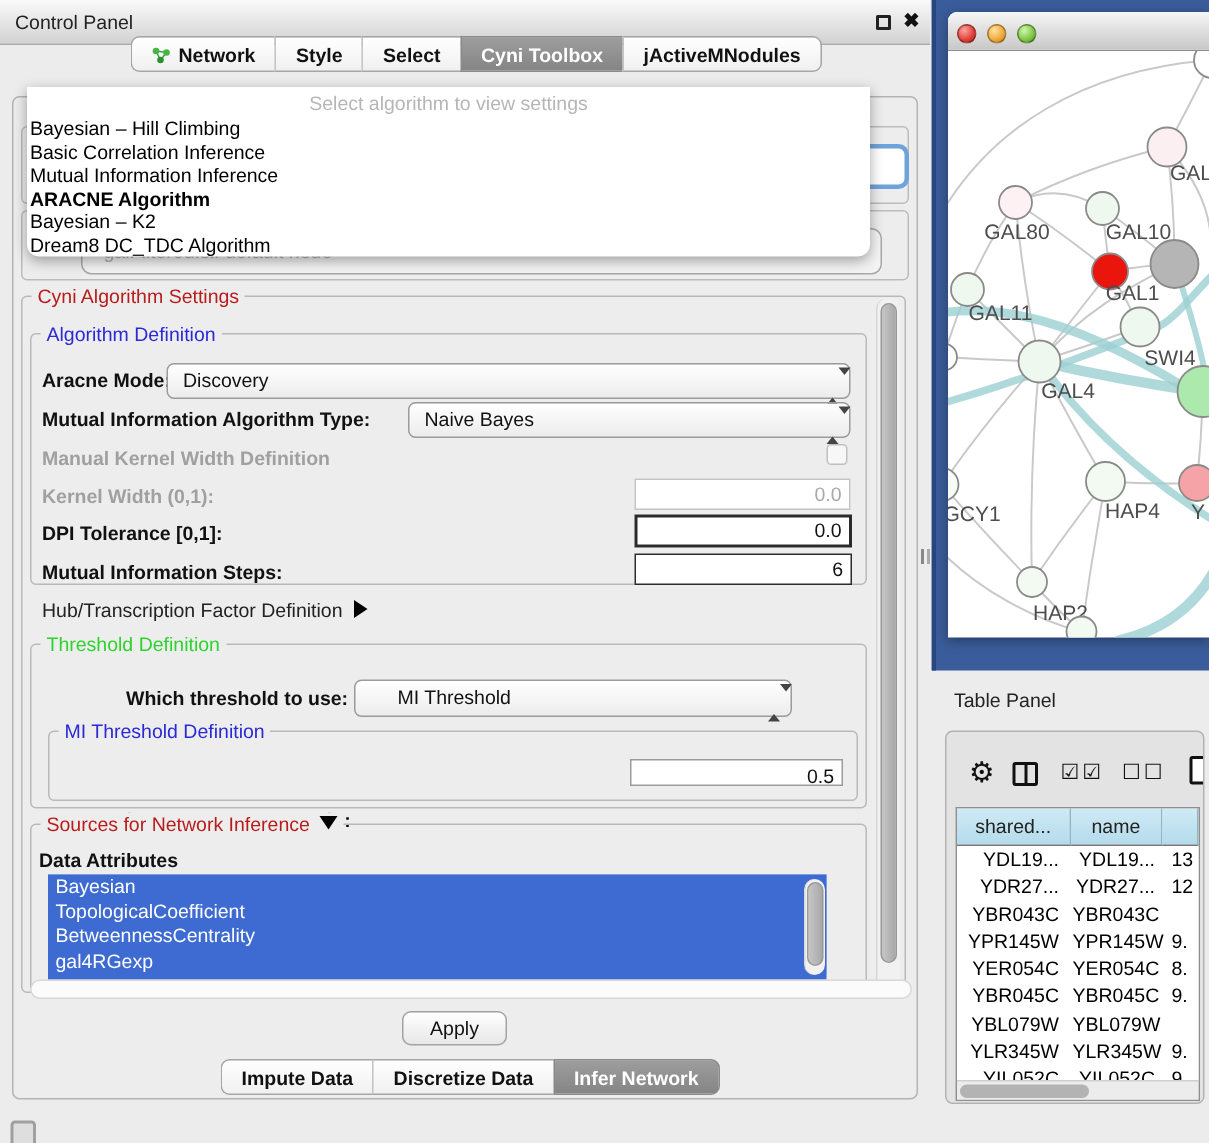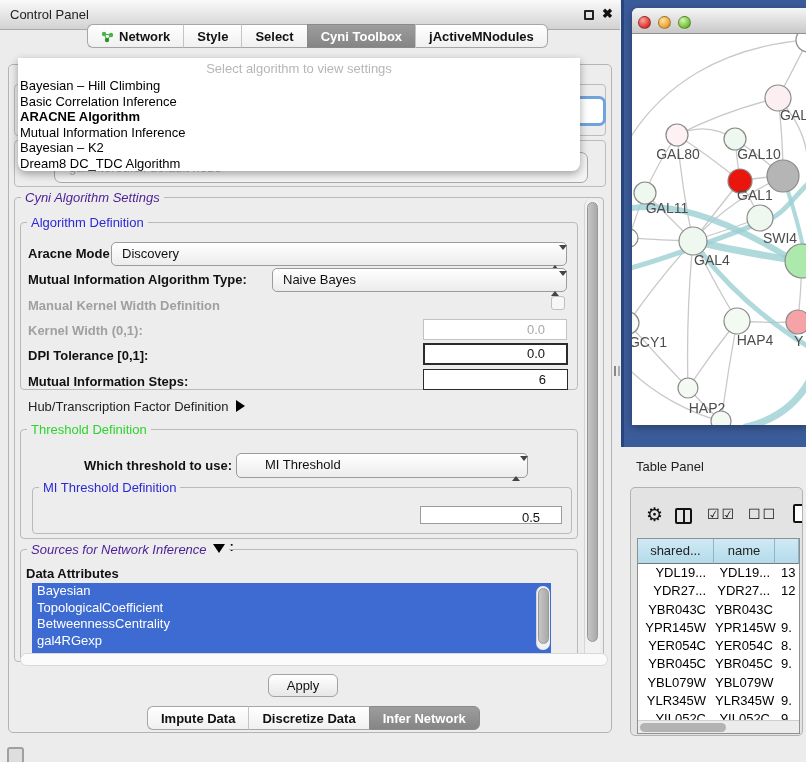--- a/index.html
+++ b/index.html
@@ -53,36 +53,36 @@
   .popup-placeholder { position:absolute; left:0; top:3px; width:100%; text-align:center; color:#b6b6b6; font-size:13px; }
   .popup-items { position:absolute; left:2px; top:20px; right:2px; }
   .popup-item { height:15.5px; line-height:15.5px; font-size:13px; color:#000; }
   .popup-item.bold { font-weight:bold; }
   
   .group { position:absolute; border:1px solid #b9b9b9; border-radius:4px; }
   .group-title {
     position:absolute; top:-8px; left:6px; background:#ededed; padding:0 4px;
     font-size:13px; white-space:nowrap;
   }
-  .t-black { color:#4c1d95;font-style:italic; } .t-blue { color:#2b28d6; } .t-green { color:#2ed32e; }
+  .t-black { color:#b91c1c; } .t-blue { color:#2b28d6; } .t-green { color:#2ed32e; }
   .blabel { position:absolute; font-size:13px; font-weight:bold; color:#111; white-space:nowrap; }
   .dlabel { color:#a0a0a0 !important; }
   
   .combo {
     position:absolute; height:24px; border:1px solid #9b9b9b; border-radius:5px;
     background:linear-gradient(#ffffff,#ececec); font-size:13px; line-height:22px;
     padding-left:10px; color:#111;
   }
   .steppers { position:absolute; right:7px; top:4px; width:8px; }
   .steppers .up, .steppers .dn { width:0; height:0; border-left:4px solid transparent; border-right:4px solid transparent; margin:1px 0; }
   .steppers .up { border-bottom:5px solid #444; }
   .steppers .dn { border-top:5px solid #444; }
   .field {
     position:absolute; background:#fff; border:1px solid #9b9b9b;
-    font-size:13px; text-align:right; padding:0 21px; line-height:19px; color:#111;
+    font-size:13px; text-align:right; padding:0 5px; line-height:19px; color:#111;
   }
   .field.disabled { color:#a8a8a8; border-color:#c3c3c3; }
   .field.strong { border:2px solid #2b2b2b; line-height:18px; }
   .field.strong2 { border:1.5px solid #2b2b2b; }
   .checkbox { position:absolute; width:14px; height:14px; border:1px solid #c0c0c0; border-radius:3px; background:#f7f7f7; }
   .tri-right { display:inline-block; width:0; height:0; border-top:6px solid transparent; border-bottom:6px solid transparent; border-left:9px solid #000; margin-left:8px; vertical-align:-1px; }
   .tri-down  { display:inline-block; width:0; height:0; border-left:6px solid transparent; border-right:6px solid transparent; border-top:9px solid #000; margin-left:6px; vertical-align:1px; }
   
   .vtrack { position:absolute; background:#f1f1f1; border-left:1px solid #d6d6d6; border-radius:7px; }
   .vthumb { position:absolute; background:linear-gradient(90deg,#c6c6c6,#a9a9a9); border:1px solid #989898; border-radius:6px; }
@@ -180,22 +180,22 @@
       <div class="tab">
         <span>jActiveMNodules</span>
       </div>
     </div>
 
   <div class="popup">
     <div class="popup-placeholder">Select algorithm to view settings</div>
     <div class="popup-items" id="popup-items">
         <div class="popup-item">Bayesian – Hill Climbing</div>
         <div class="popup-item">Basic Correlation Inference</div>
+        <div class="popup-item">Mutual Information Inference</div>
         <div class="popup-item bold">ARACNE Algorithm</div>
-        <div class="popup-item">Mutual Information Inference</div>
         <div class="popup-item">Bayesian – K2</div>
         <div class="popup-item">Dream8 DC_TDC Algorithm</div>
       </div>
   </div>
 
   <div class="group" style="left:14px; top:197px; width:590px; height:465px;">
     <span class="group-title t-black">Cyni Algorithm Settings</span>
   </div>
   <div class="vtrack" style="left:584px; top:199px; width:16px; height:461px;">
     <div class="vthumb" style="left:2px; top:3px; width:11px; height:440px;"></div>

